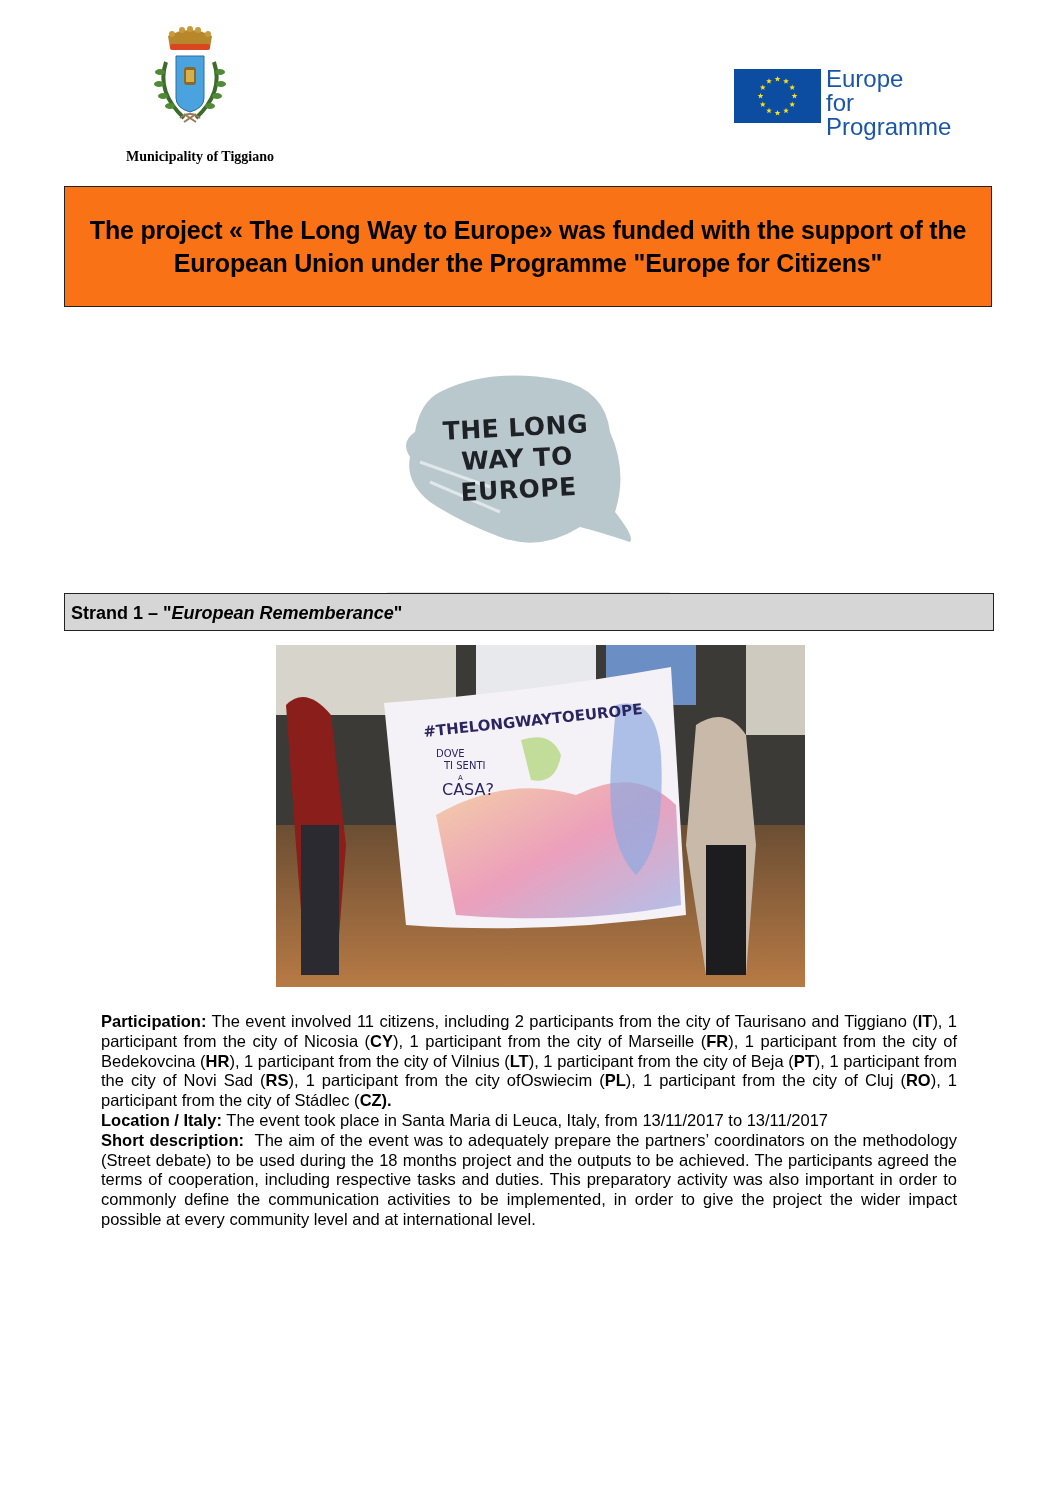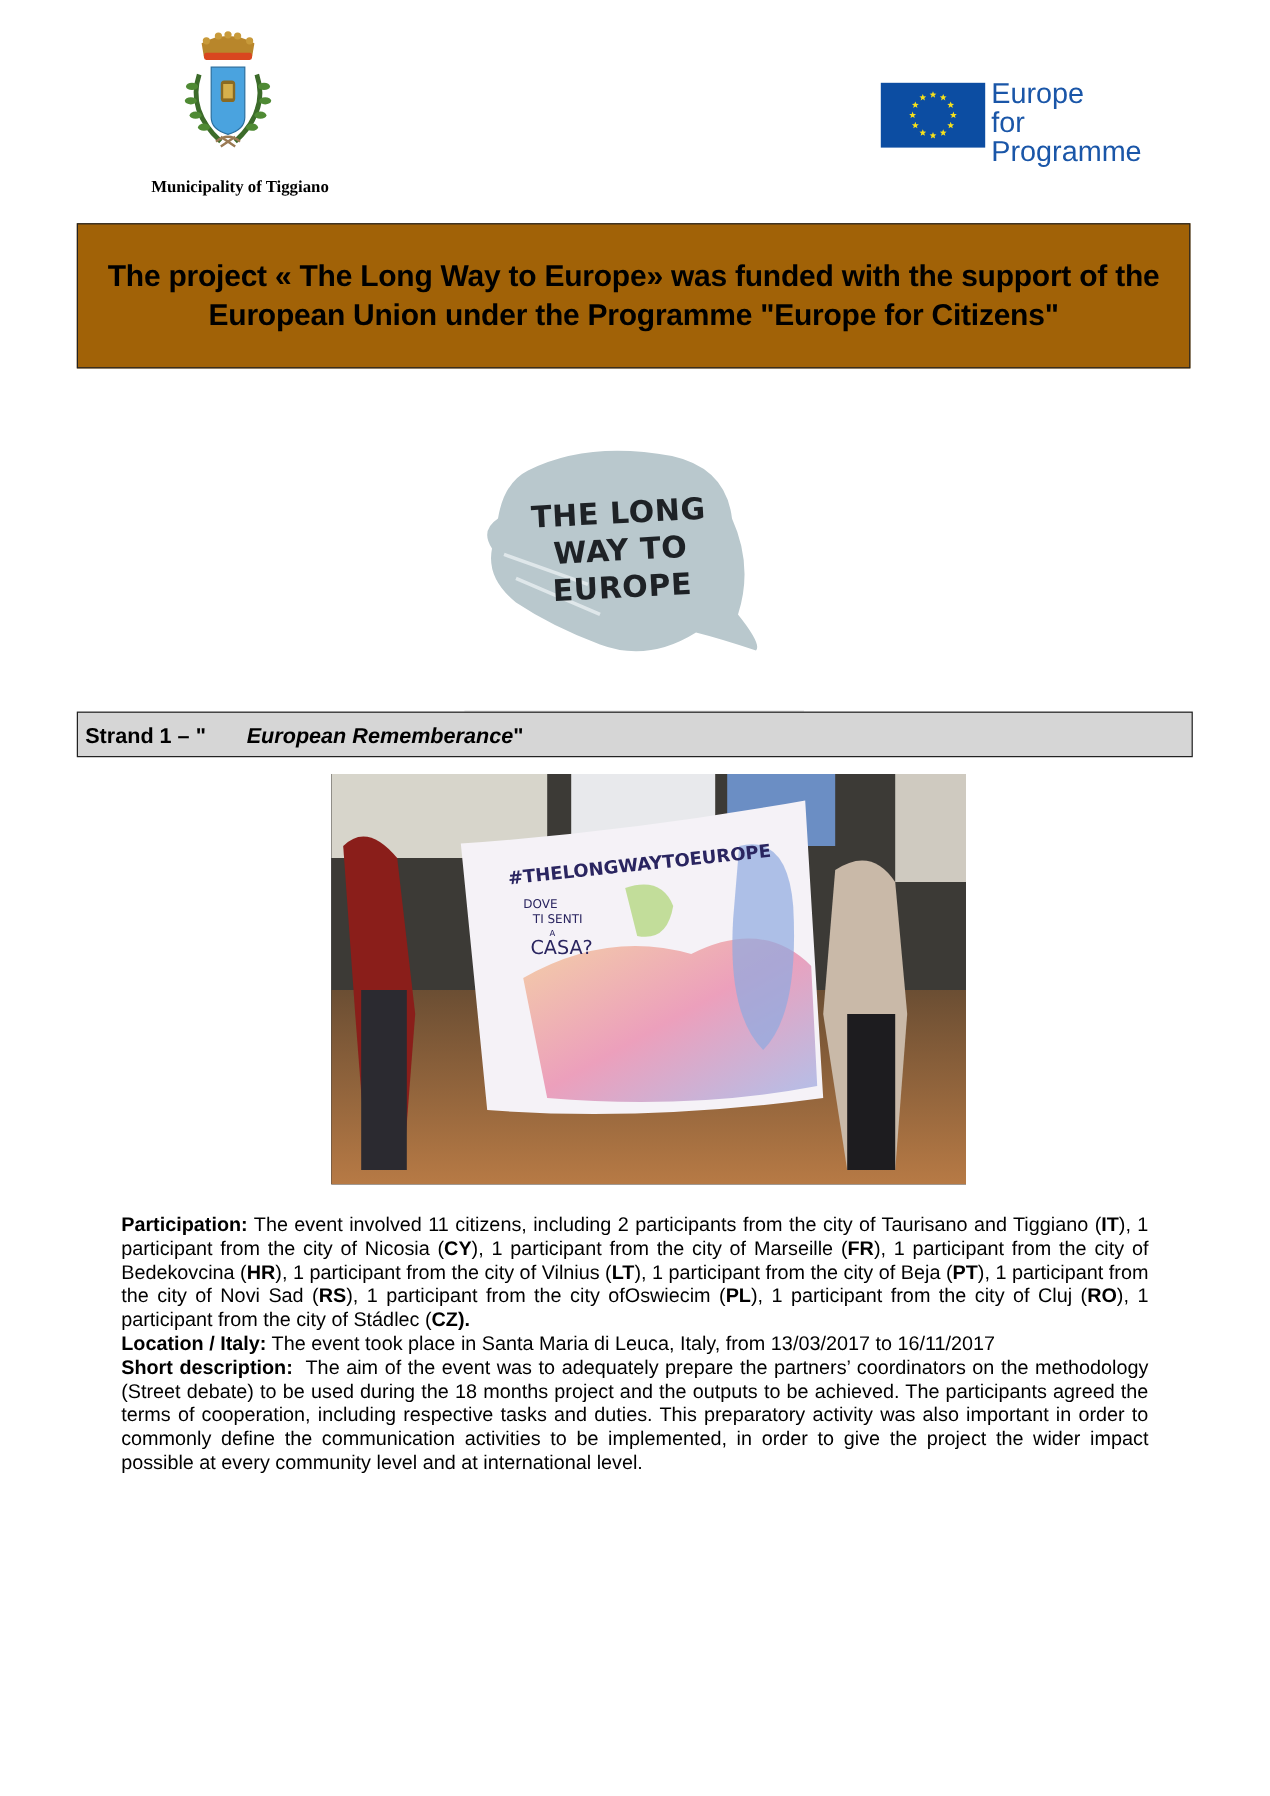--- a/index.html
+++ b/index.html
@@ -6,32 +6,32 @@
     body { width: 1058px; height: 1497px; position: relative; overflow: hidden; font-family: "Liberation Sans", sans-serif; color: #000; }
 
     
     .muni-logo { position: absolute; left: 140px; top: 22px; width: 100px; height: 115px; }
     .muni-caption { position: absolute; left: 90px; top: 149px; width: 220px; text-align: center; font-family: "Liberation Serif", serif; font-weight: bold; font-size: 14px; }
     .eu-logo { position: absolute; left: 734px; top: 67px; width: 236px; height: 58px; }
     .eu-flag { position: absolute; left: 0; top: 2px; width: 87px; height: 54px; background: #0c4da2; }
     .eu-text { position: absolute; left: 92px; top: 0; font-family: "Liberation Sans", sans-serif; color: #1a56a8; font-size: 24px; line-height: 24px; }
 
     
-    .title-box { position: absolute; left: 64px; top: 186px; width: 928px; height: 121px; background: #a16207; border: 1px solid #222; box-sizing: border-box; display: flex; align-items: center; justify-content: center; text-align: center; }
+    .title-box { position: absolute; left: 64px; top: 186px; width: 928px; height: 121px; background: #f97316; border: 1px solid #222; box-sizing: border-box; display: flex; align-items: center; justify-content: center; text-align: center; }
     .title-box h1 { margin: 0; font-size: 25px; font-weight: bold; line-height: 33px; padding: 0 10px; letter-spacing: -0.2px; }
 
     
     .project-logo { position: absolute; left: 400px; top: 362px; width: 240px; height: 210px; }
     .project-logo-text { position: absolute; left: 42px; top: 50px; width: 150px; text-align: center; font-family: "DejaVu Sans", sans-serif; font-weight: bold; font-size: 25px; line-height: 31px; color: #1e2226; transform: rotate(-3deg); letter-spacing: 0.5px; }
 
     
     .strand-gap { position: absolute; left: 387px; top: 592px; width: 283px; height: 2px; background: #e6e6e6; }
     .strand-box { position: absolute; left: 64px; top: 593px; width: 930px; height: 38px; background: #d6d6d6; border: 1px solid #222; box-sizing: border-box; }
     .strand-box .label { position: absolute; left: 6px; top: 9px; font-size: 18px; font-weight: bold; }
-    .strand-box .label i { font-style: italic; margin-left: 34px; }
+    .strand-box .label i { font-style: italic; }
 
     
     .photo { position: absolute; left: 276px; top: 645px; width: 529px; height: 342px; overflow: hidden; background: #2d2a26; }
 
     
     .body { position: absolute; left: 101px; top: 1012px; width: 856px; font-size: 16.5px; line-height: 19.8px; }
     .summary { font-weight: bold; text-align: justify; text-align-last: justify; margin: 0 0 19px 0; }
     .section-title { font-weight: bold; text-decoration: underline; margin: 0; }
     .para { margin: 0; text-align: justify; }
     .para b { font-weight: bold; }
@@ -149,15 +149,15 @@
     <text x="148" y="92" font-family="DejaVu Sans, sans-serif" font-size="15" fill="#2a2560" font-weight="bold" transform="rotate(-6 148 92)">#THELONGWAYTOEUROPE</text>
     <text x="160" y="112" font-family="DejaVu Sans, sans-serif" font-size="10" fill="#2a2560">DOVE</text>
     <text x="168" y="124" font-family="DejaVu Sans, sans-serif" font-size="10" fill="#2a2560">TI SENTI</text>
     <text x="182" y="135" font-family="DejaVu Sans, sans-serif" font-size="7" fill="#2a2560">A</text>
     <text x="166" y="150" font-family="DejaVu Sans, sans-serif" font-size="16" fill="#2a2560">CASA?</text>
   </svg>
 </div>
 
 <div class="body">
   <p class="para"><b>Participation:</b><span id="participation-text"><span> The event involved 11 citizens, including 2 participants from the city of Taurisano and Tiggiano (</span><b>IT</b><span>), 1 participant from the city of Nicosia (</span><b>CY</b><span>), 1 participant from the city of Marseille (</span><b>FR</b><span>), 1 participant from the city of Bedekovcina (</span><b>HR</b><span>), 1 participant from the city of Vilnius (</span><b>LT</b><span>), 1 participant from the city of Beja (</span><b>PT</b><span>), 1 participant from the city of Novi Sad (</span><b>RS</b><span>), 1 participant from the city ofOswiecim (</span><b>PL</b><span>), 1 participant from the city of Cluj (</span><b>RO</b><span>), 1 participant from the city of Stádlec (</span><b>CZ).</b></span></p>
-  <p class="para"><b>Location / Italy:</b><span> The event took place in Santa Maria di Leuca, Italy, from 13/03/2017 to 16/11/2017</span></p>
+  <p class="para"><b>Location / Italy:</b><span> The event took place in Santa Maria di Leuca, Italy, from 13/11/2017 to 13/11/2017</span></p>
   <p class="para"><b>Short description:</b><span style="white-space: pre-wrap;">  The aim of the event was to adequately prepare the partners’ coordinators on the methodology (Street debate) to be used during the 18 months project and the outputs to be achieved. The participants agreed the terms of cooperation, including respective tasks and duties. This preparatory activity was also important in order to commonly define the communication activities to be implemented, in order to give the project the wider impact possible at every community level and at international level.</span></p>
 </div>
 
 </body></html>

